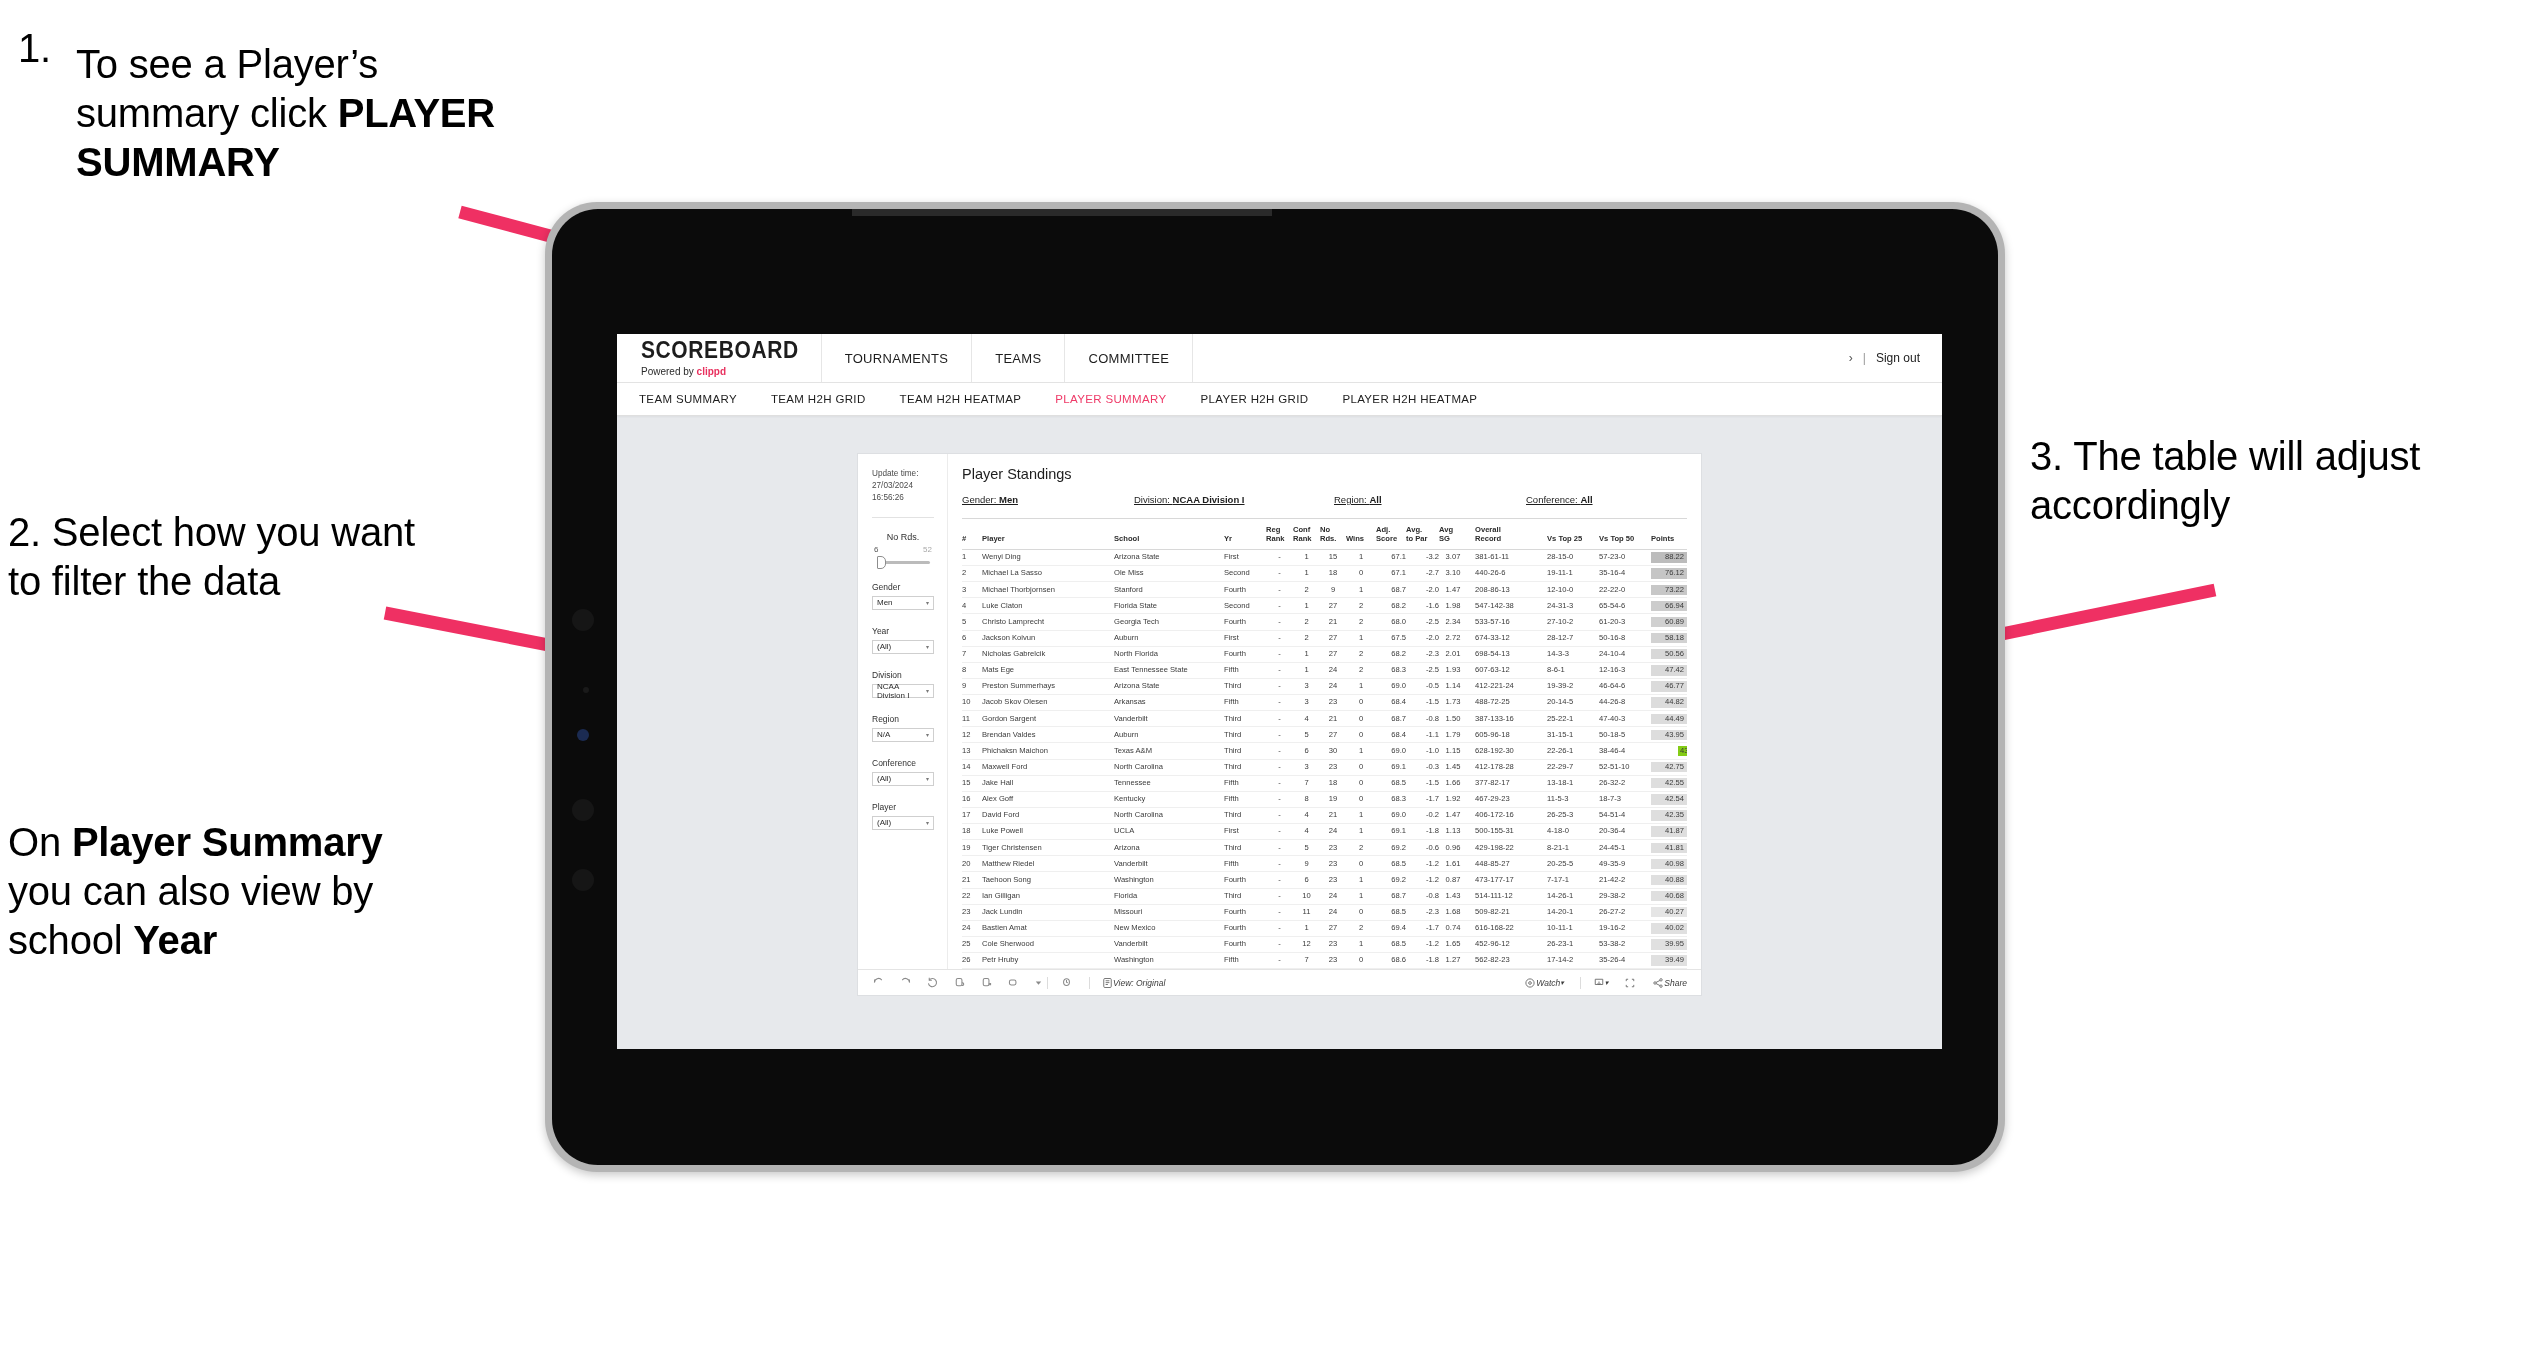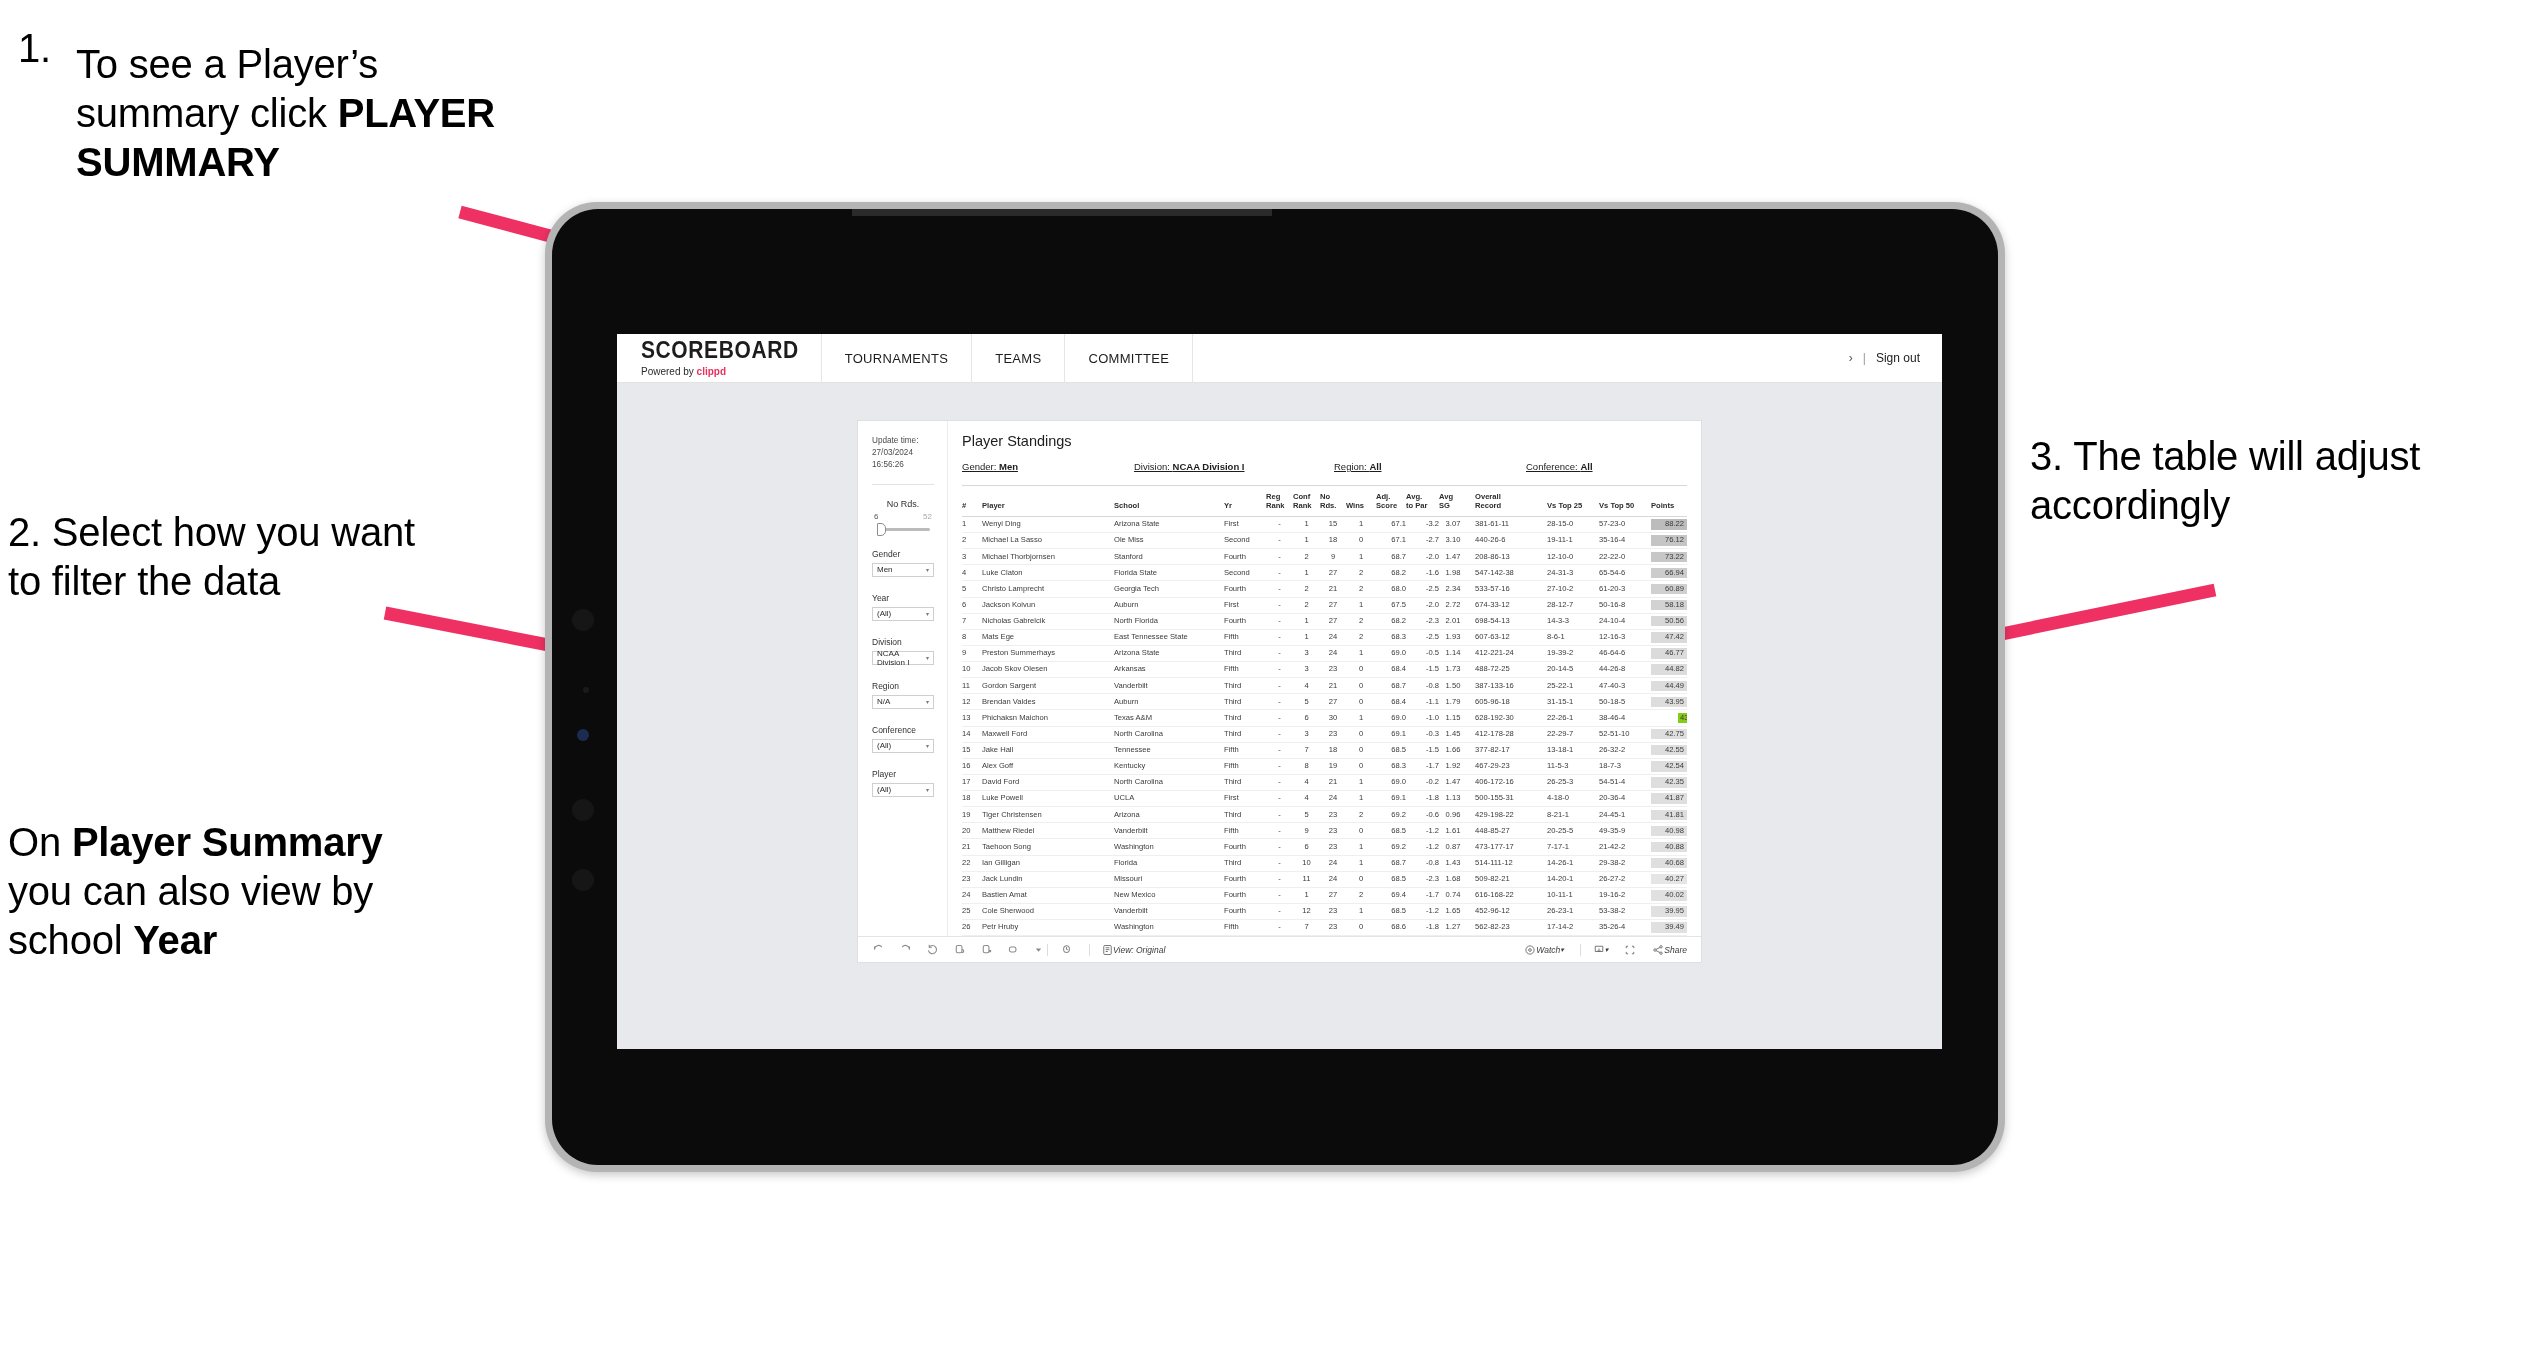--- a/index.html
+++ b/index.html
@@ -260,20 +260,28 @@
             <div class="item">TEAMS</div>
             <div class="item">COMMITTEE</div>
           </div>
           <div id="header-right">
             <span class="chev">›</span>
             <span class="sep">|</span>
             <span>Sign out</span>
           </div>
         </div>
 
+        <div id="subnav">
+          <div class="tab">TEAM SUMMARY</div>
+          <div class="tab">TEAM H2H GRID</div>
+          <div class="tab">TEAM H2H HEATMAP</div>
+          <div class="tab active">PLAYER SUMMARY</div>
+          <div class="tab">PLAYER H2H GRID</div>
+          <div class="tab">PLAYER H2H HEATMAP</div>
+        </div>
 
         <div id="canvas">
           <div id="viz">
             <div id="viz-main">
 
               <div id="filters">
                 <div class="update-label">
                   <div>Update time:</div>
                   <div>27/03/2024 16:56:26</div>
                 </div>

